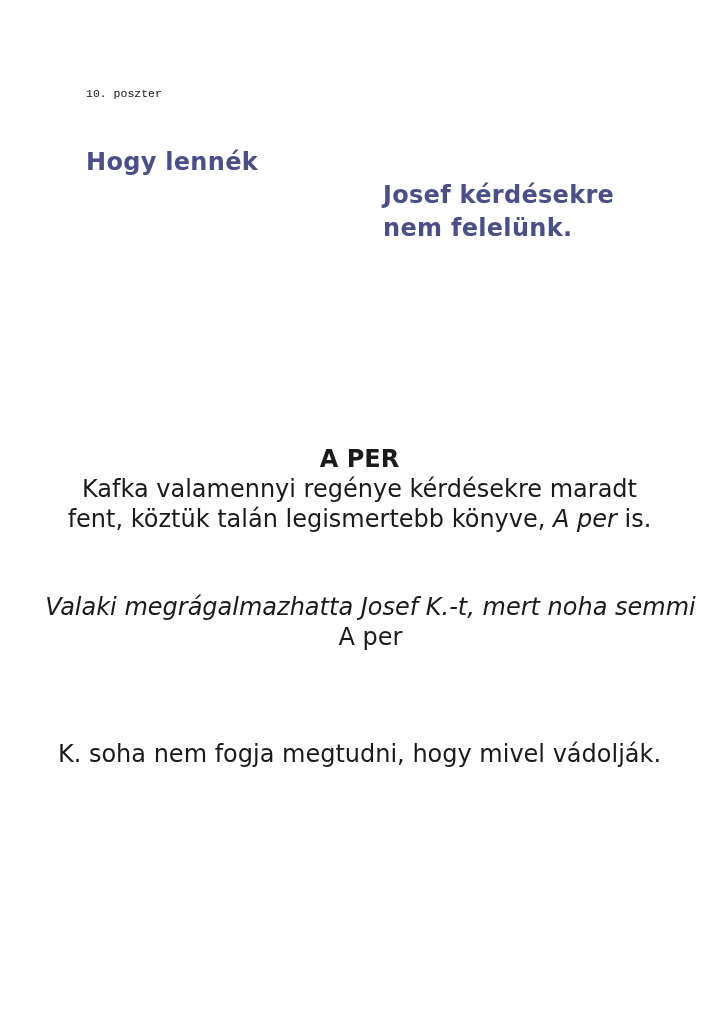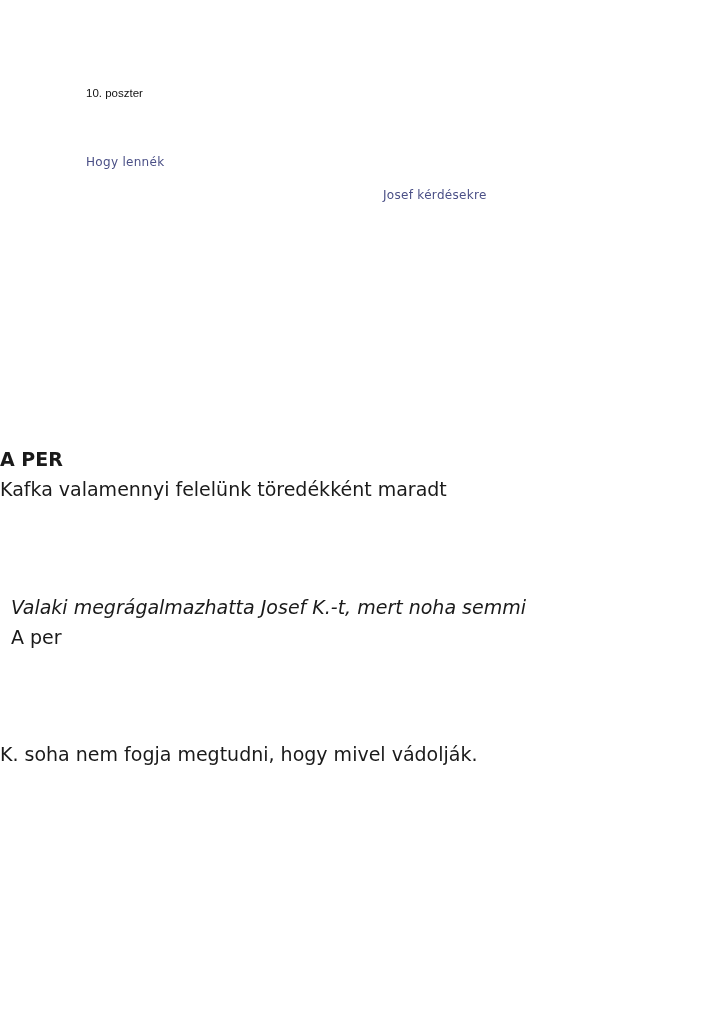--- a/index.html
+++ b/index.html
@@ -12,44 +12,44 @@
       height: 1016px;
       position: relative;
       overflow: hidden;
       font-family: "DejaVu Sans", sans-serif;
       color: #1a1a1a;
     }
     .poster-label {
       position: absolute;
       left: 86px;
       top: 87px;
-      font-family: Liberation Sans, sans-serif;
+      font-family: Liberation Mono, monospace;
       font-size: 11.5px;
       color: #111;
     }
     .hand {
       position: absolute;
       font-family: "DejaVu Sans", sans-serif;
-      font-weight: 400;
+      font-weight: 700;
       color: #4a4f86;
-      font-size: 12px;
+      font-size: 24px;
       line-height: 33px;
       letter-spacing: 0.3px;
     }
     .q-left { left: 86px; top: 146px; }
     .q-right { left: 383px; top: 179px; }
     .hand .line { display: block; white-space: nowrap; }
 
     .block {
       position: absolute;
       left: 0;
       width: 719px;
-      text-align: left;
+      text-align: center;
       font-family: "DejaVu Sans", sans-serif;
-      font-size: 19px;
+      font-size: 24px;
       line-height: 30px;
       color: #1a1a1a;
     }
     .block .line { display: block; white-space: nowrap; }
     .title { font-weight: bold; }
     .it { font-style: italic; }
 
     .b1 { top: 444px; }
     .b2 { top: 592px; padding-left: 11px; }
     .b3 { top: 739px; }
@@ -58,25 +58,27 @@
 <body>
 
 <div class="poster-label">10. poszter</div>
 
 <div class="hand q-left">
   <span class="line">Hogy lennék</span>
 </div>
 
 <div class="hand q-right">
   <span class="line">Josef kérdésekre</span>
+  <span class="line">nem felelünk.</span>
 </div>
 
 <div class="block b1">
   <span class="line title">A PER</span>
-  <span class="line">Kafka valamennyi felelünk töredékként maradt</span>
+  <span class="line">Kafka valamennyi regénye kérdésekre maradt</span>
+  <span class="line"><span>fent, köztük talán legismertebb könyve, </span><span class="it">A per</span><span> is.</span></span>
 </div>
 
 <div class="block b2">
   <span class="line it">Valaki megrágalmazhatta Josef K.-t, mert noha semmi</span>
   <span class="line">A per</span>
 </div>
 
 <div class="block b3">
   <span class="line">K. soha nem fogja megtudni, hogy mivel vádolják.</span>
 </div>

